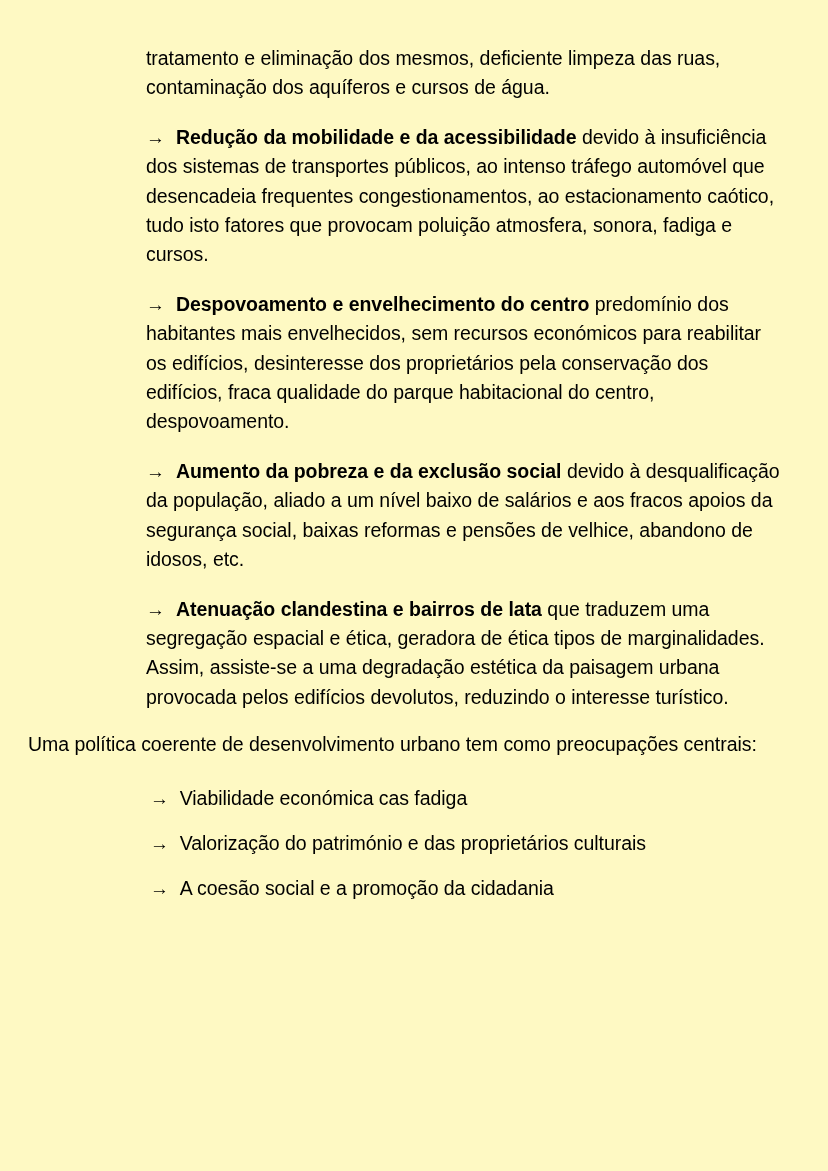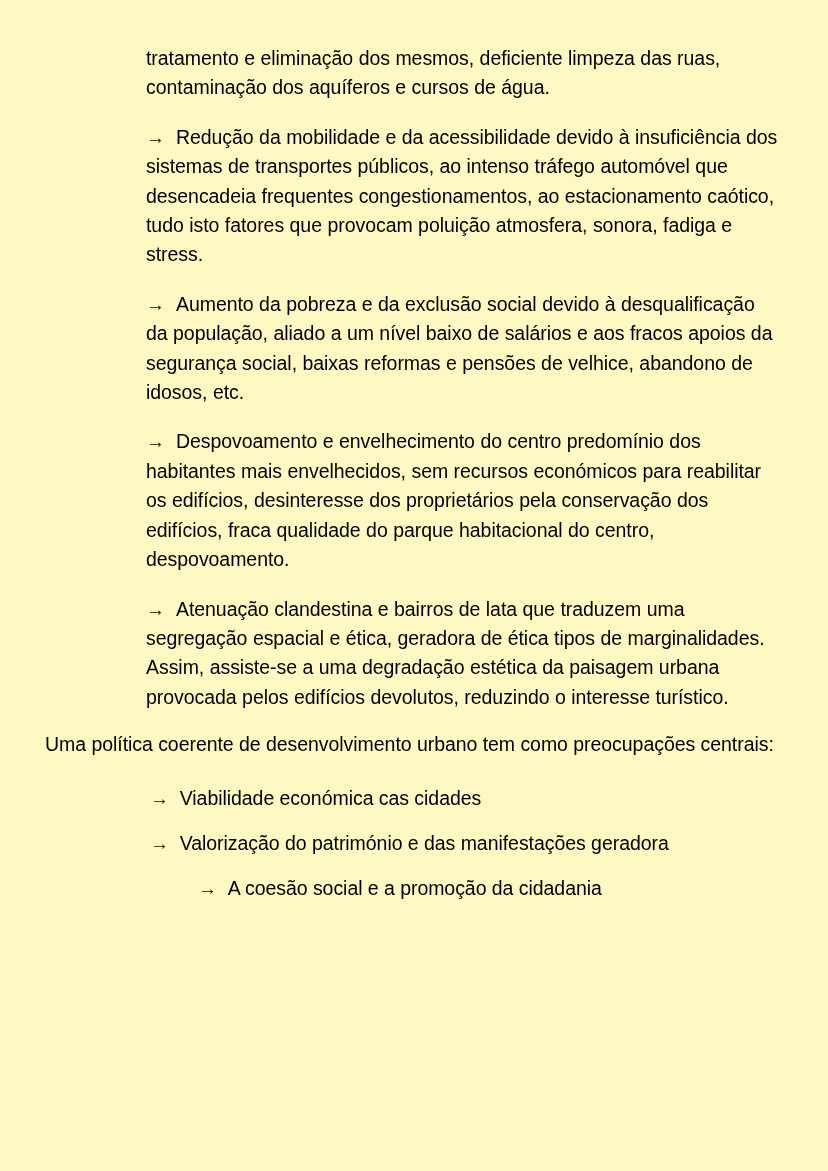--- a/index.html
+++ b/index.html
@@ -50,21 +50,21 @@
     margin-bottom: 0;
   }
 
   .para .arrow {
     font-weight: 400;
     font-size: 19px;
     letter-spacing: 0;
   }
 
   .para .lead {
-    font-weight: normal;
+    font-weight: bold;
   }
 
   .para .arrow + .lead::before {
     content: "\00a0\00a0";
   }
 
   
   .section-heading {
     font-size: 18.5px;
     font-weight: bold;
@@ -73,42 +73,41 @@
     padding: 22px 0 0 48px;
     line-height: 26px;
     letter-spacing: 0.1px;
   }
 
   
   .intro-para {
     font-size: 19.5px;
     line-height: 29.4px;
     margin: 0;
-    padding: 18px 48px 0 45px;
+    padding: 18px 48px 0 28px;
     letter-spacing: -0.05px;
   }
 
   
   .arrow-list {
     list-style: none;
     margin: 0;
     padding: 24px 40px 0 150px;
   }
 
   .arrow-list li {
     font-size: 19.5px;
     line-height: 29px;
     margin: 0 0 16px 0;
     display: block;
     letter-spacing: -0.05px;
   }
 
   .arrow-list li:last-child {
     margin-bottom: 0;
-    margin-left: 48px;
   }
 
   .arrow-list .arrow {
     font-weight: 400;
     font-size: 19px;
   }
 
   .arrow-list .item-text::before {
     content: "\00a0\00a0";
   }
@@ -117,46 +116,46 @@
 <body>
 
 <div class="page">
   <div class="doc-body">
 
     <div class="problems-block">
 
       <p class="para">tratamento e eliminação dos mesmos, deficiente limpeza das ruas, contaminação dos aquíferos e cursos de água.</p>
 
       <p class="para">
-        <span class="arrow">→</span><span class="lead">Redução da mobilidade e da acessibilidade</span> <span>devido à insuficiência dos sistemas de transportes públicos, ao intenso tráfego automóvel que desencadeia frequentes congestionamentos, ao estacionamento caótico, tudo isto fatores que provocam poluição atmosfera, sonora, fadiga e stress.</span>
+        <span class="arrow">→</span><span class="lead">Redução da mobilidade e da acessibilidade</span> <span>devido à insuficiência dos sistemas de transportes públicos, ao intenso tráfego automóvel que desencadeia frequentes congestionamentos, ao estacionamento caótico, tudo isto fatores que provocam poluição atmosfera, sonora, fadiga e cursos.</span>
+      </p>
+
+      <p class="para">
+        <span class="arrow">→</span><span class="lead">Despovoamento e envelhecimento do centro</span> <span>predomínio dos habitantes mais envelhecidos, sem recursos económicos para reabilitar os edifícios, desinteresse dos proprietários pela conservação dos edifícios, fraca qualidade do parque habitacional do centro, despovoamento.</span>
       </p>
 
       <p class="para">
         <span class="arrow">→</span><span class="lead">Aumento da pobreza e da exclusão social</span> <span>devido à desqualificação da população, aliado a um nível baixo de salários e aos fracos apoios da segurança social, baixas reformas e pensões de velhice, abandono de idosos, etc.</span>
-      </p>
-
-      <p class="para">
-        <span class="arrow">→</span><span class="lead">Despovoamento e envelhecimento do centro</span> <span>predomínio dos habitantes mais envelhecidos, sem recursos económicos para reabilitar os edifícios, desinteresse dos proprietários pela conservação dos edifícios, fraca qualidade do parque habitacional do centro, despovoamento.</span>
       </p>
 
       <p class="para">
         <span class="arrow">→</span><span class="lead">Atenuação clandestina e bairros de lata</span> <span>que traduzem uma segregação espacial e ética, geradora de ética tipos de marginalidades. Assim, assiste-se a uma degradação estética da paisagem urbana provocada pelos edifícios devolutos, reduzindo o interesse turístico.</span>
       </p>
 
     </div>
 
 
     <p class="intro-para">Uma política coerente de desenvolvimento urbano tem como preocupações centrais:</p>
 
     <ul class="arrow-list">
       <li>
-        <span class="arrow">→</span><span class="item-text">Viabilidade económica cas cidades</span>
+        <span class="arrow">→</span><span class="item-text">Viabilidade económica cas fadiga</span>
       </li>
       <li>
-        <span class="arrow">→</span><span class="item-text">Valorização do património e das manifestações geradora</span>
+        <span class="arrow">→</span><span class="item-text">Valorização do património e das proprietários culturais</span>
       </li>
       <li>
         <span class="arrow">→</span><span class="item-text">A coesão social e a promoção da cidadania</span>
       </li>
     </ul>
 
   </div>
 </div>
 
 </body></html>

